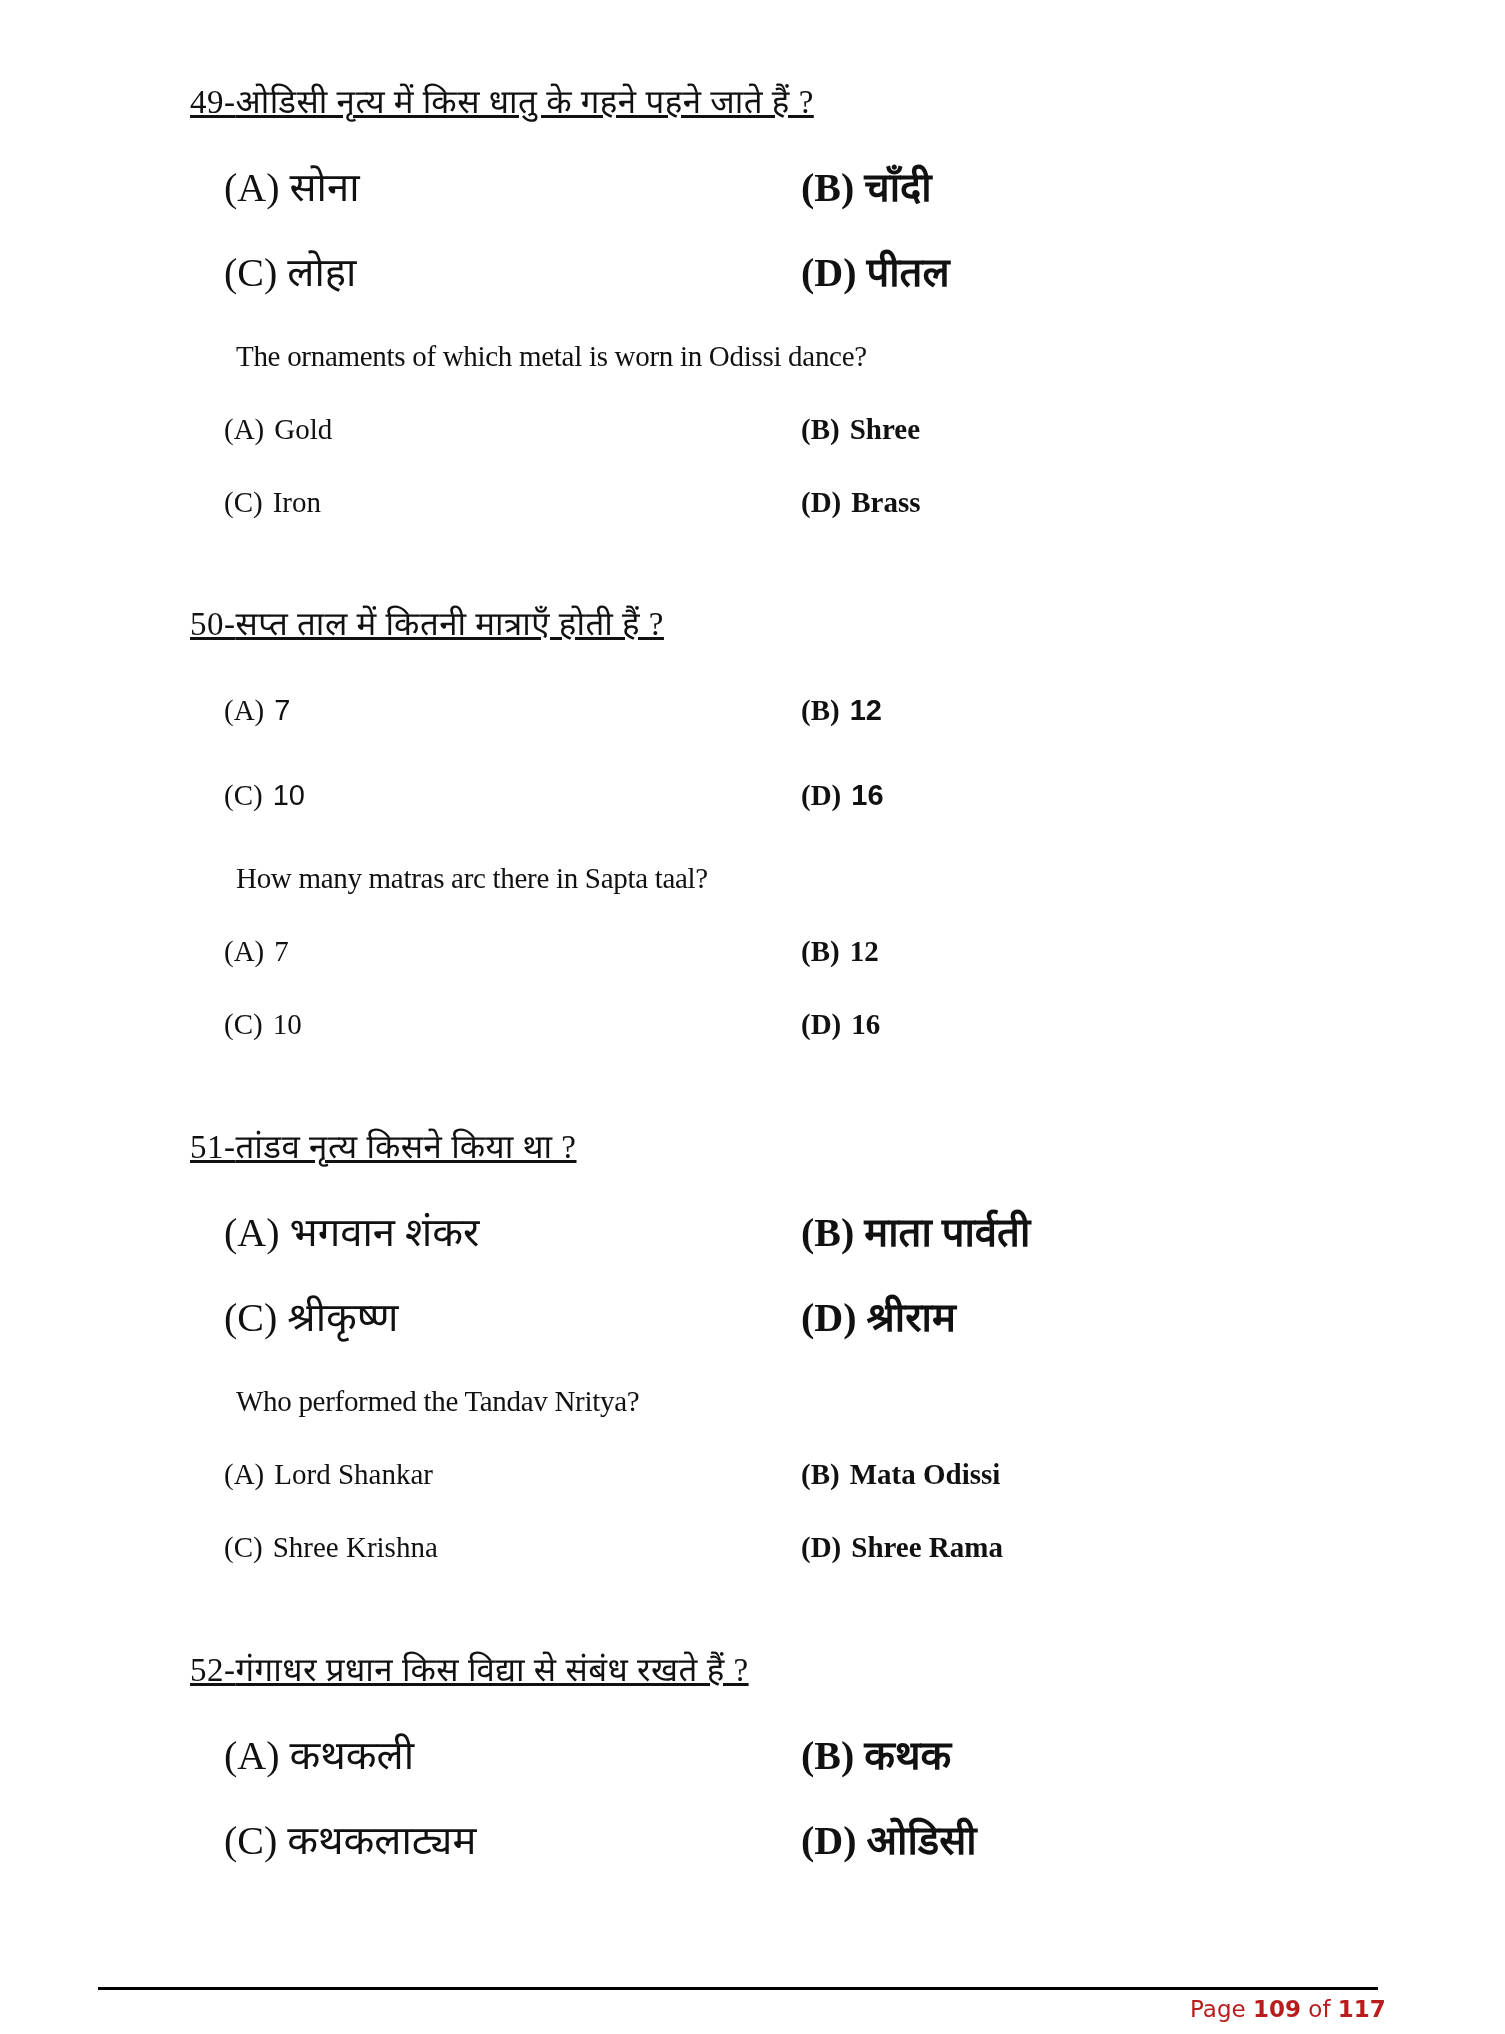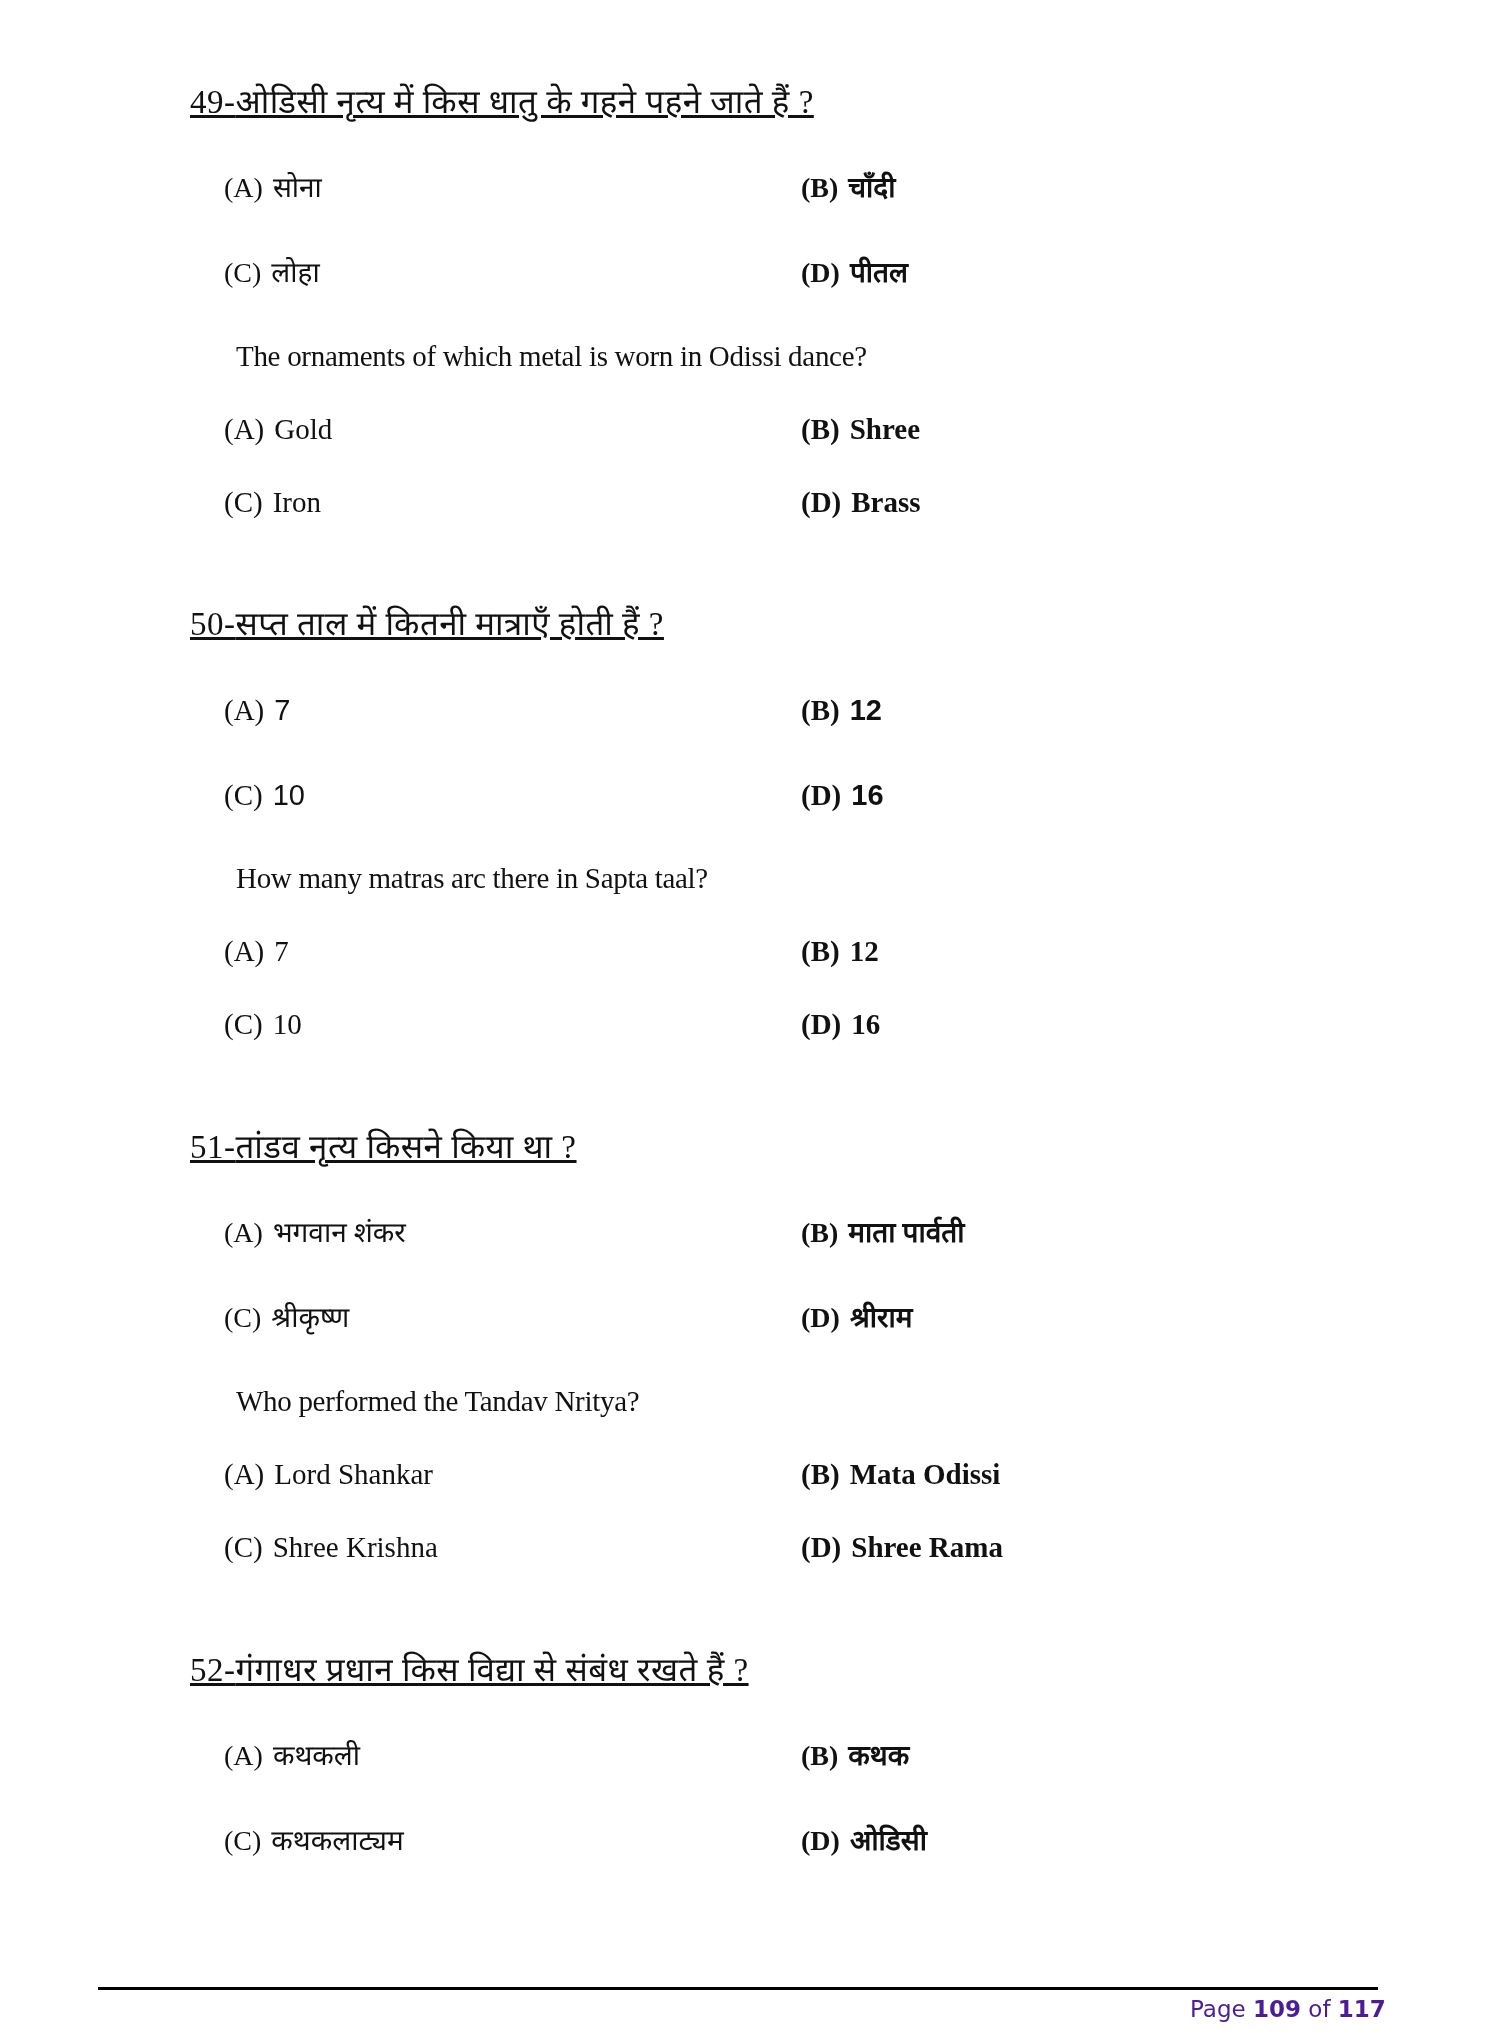--- a/index.html
+++ b/index.html
@@ -3,26 +3,26 @@
 <meta charset="utf-8">
 <style>
   html, body { margin:0; padding:0; background:#ffffff; }
   body { width:1505px; height:2034px; position:relative; overflow:hidden;
          font-family:"Liberation Serif", "DejaVu Serif", serif; color:#111; }
   .q { position:absolute; left:0; width:1505px; }
   .title { position:absolute; left:190px; font-size:33px; line-height:40px; white-space:nowrap; letter-spacing:0.5px;text-decoration:underline; }
   .eng-title { position:absolute; left:236px; font-size:29px; line-height:36px; white-space:nowrap; letter-spacing:-0.3px; }
   .opt { position:absolute; font-size:29px; line-height:36px; white-space:nowrap; }
   .opt .lbl { margin-right:10px; }
-  .opt.hi { font-size:28px; }
+  .opt.hi { font-size:40px; }
   .colA { left:224px; }
   .colB { left:801px;font-weight:bold; }
   .rule { position:absolute; left:98px; top:1987px; width:1280px; height:3px; background:#000; }
   .footer { position:absolute; left:1190px; top:1996px; font-family:"DejaVu Sans", sans-serif;
-            font-size:23px; color:#4c1d95; white-space:nowrap; }
+            font-size:23px; color:#b91c1c; white-space:nowrap; }
   .footer b { font-weight:bold; }
 </style>
 </head>
 <body>
 
 <div class="q" style="top:0">
   <div class="title" style="top:82px"><span>49-</span><span>ओडिसी नृत्य में किस धातु के गहने पहने जाते हैं ?</span></div>
   <div class="opt hi colA" style="top:170px"><span class="lbl">(A)</span><span>सोना</span></div>
   <div class="opt hi colB" style="top:170px"><span class="lbl">(B)</span><span>चाँदी</span></div>
   <div class="opt hi colA" style="top:255px"><span class="lbl">(C)</span><span>लोहा</span></div>

